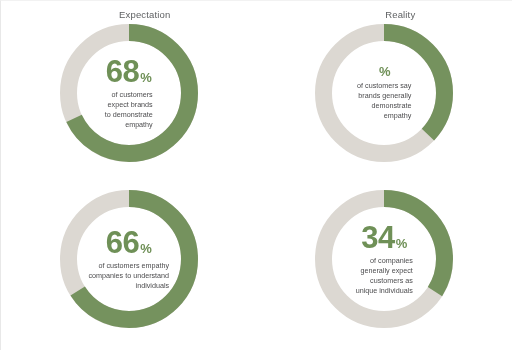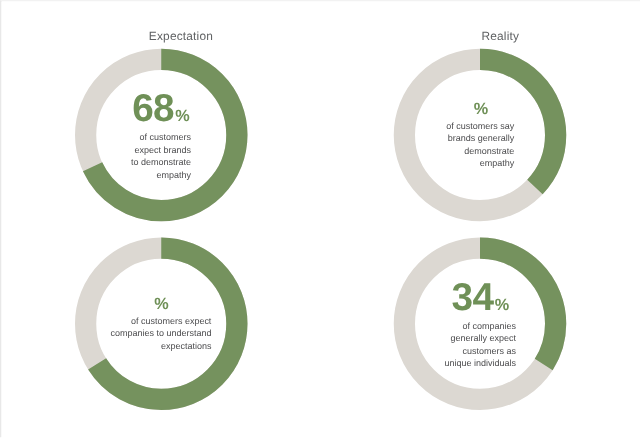--- a/index.html
+++ b/index.html
@@ -33,21 +33,21 @@
   .cell {
     position: relative;
     display: flex;
     flex-direction: column;
     align-items: center;
   }
   .cell-title {
     font-size: 9.5px;
     color: #5f6163;
     letter-spacing: 0.15px;
-    margin-top: 22px;
+    margin-top: 7px;
     height: 13px;
     line-height: 13px;
     font-weight: 400;
     padding-left: 32px;
   }
   .donut-wrap {
     position: relative;
     width: 140px;
     height: 140px;
     margin-top: 2px;
@@ -161,26 +161,27 @@
     </div>
 
     <div class="cell row2 wide">
       <div class="donut-wrap">
         <svg class="donut-svg" viewBox="0 0 140 140">
           <circle class="track" cx="70" cy="70" r="60.5" fill="none" stroke-width="17" stroke="#dcd8d2"></circle>
           <circle class="arc" cx="70" cy="70" r="60.5" fill="none" stroke-width="17" transform="rotate(-90 70 70)" stroke="#75925e" stroke-dasharray="250.89 380.13"></circle>
         </svg>
         <div class="donut-center">
           <div class="stat-number">
-            <span class="stat-pct">%</span>
-          </div>
-          <div class="stat-desc">
-              <span>of customers expect</span>
+            <span class="stat-value">66</span>
+            <span class="stat-pct">%</span>
+          </div>
+          <div class="stat-desc">
+              <span>of customers empathy</span>
               <span>companies to understand</span>
-              <span>expectations</span>
+              <span>individuals</span>
             </div>
         </div>
       </div>
     </div>
 
     <div class="cell row2">
       <div class="donut-wrap">
         <svg class="donut-svg" viewBox="0 0 140 140">
           <circle class="track" cx="70" cy="70" r="60.5" fill="none" stroke-width="17" stroke="#dcd8d2"></circle>
           <circle class="arc" cx="70" cy="70" r="60.5" fill="none" stroke-width="17" transform="rotate(-90 70 70)" stroke="#75925e" stroke-dasharray="129.25 380.13"></circle>

